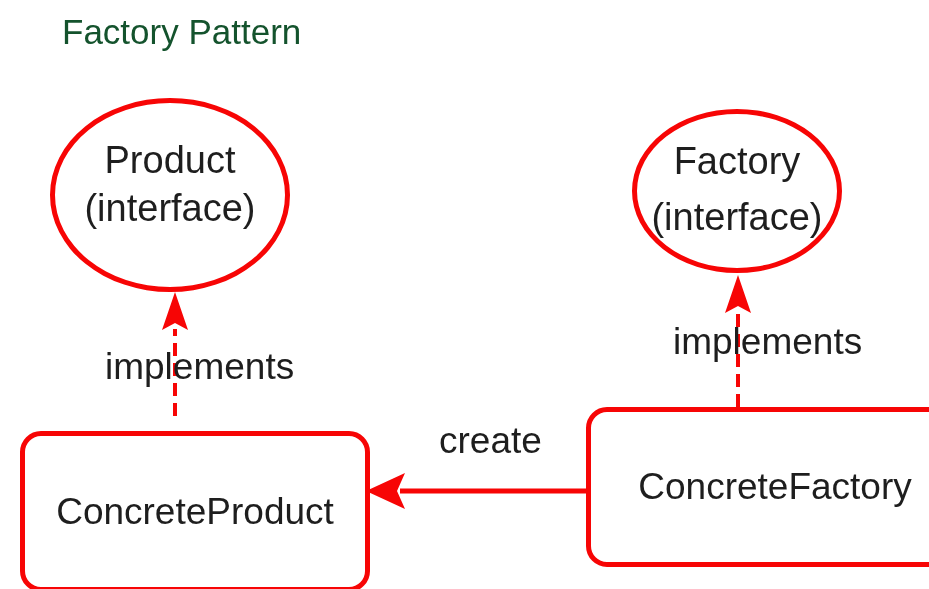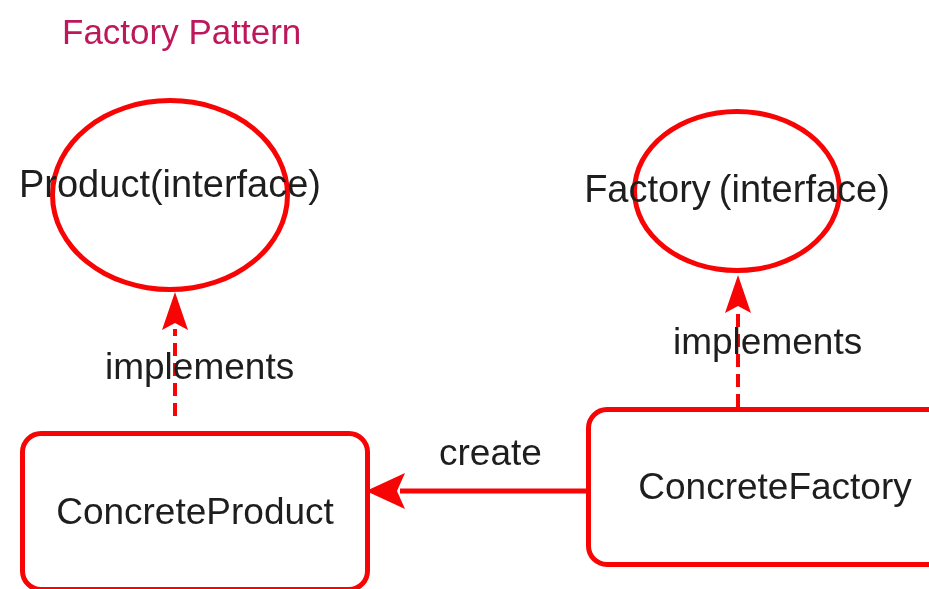--- a/index.html
+++ b/index.html
@@ -15,30 +15,30 @@
     font-family: "Liberation Sans", "DejaVu Sans", sans-serif;
     color: #1e1e1e;
     overflow: hidden;
   }
   .title {
     position: absolute;
     left: 62px;
     top: 12px;
     font-size: 35px;
     line-height: 40px;
-    color: #be185d;
+    color: #14532d;
     white-space: nowrap;
   }
   .node {
     position: absolute;
     box-sizing: border-box;
     border: 5px solid #f70505;
     background: #ffffff;
     display: flex;
-    flex-direction: row;
+    flex-direction: column;
     align-items: center;
     justify-content: center;
     text-align: center;
     color: #1e1e1e;
   }
   .ellipse {
     border-radius: 50%;
     font-size: 38px;
     line-height: 48px;
   }
@@ -75,21 +75,21 @@
   }
   .edge-label {
     position: absolute;
     font-size: 37px;
     line-height: 42px;
     color: #1e1e1e;
     white-space: nowrap;
   }
   #label-implements-left  { left: 105px; top: 346px; }
   #label-implements-right { left: 673px; top: 321px; }
-  #label-create           { left: 439px; top: 432px; }
+  #label-create           { left: 439px; top: 420px; }
   .arrow-layer {
     position: absolute;
     left: 0;
     top: 0;
     width: 929px;
     height: 589px;
     pointer-events: none;
   }
   .node-label { display: block; }
 </style>

